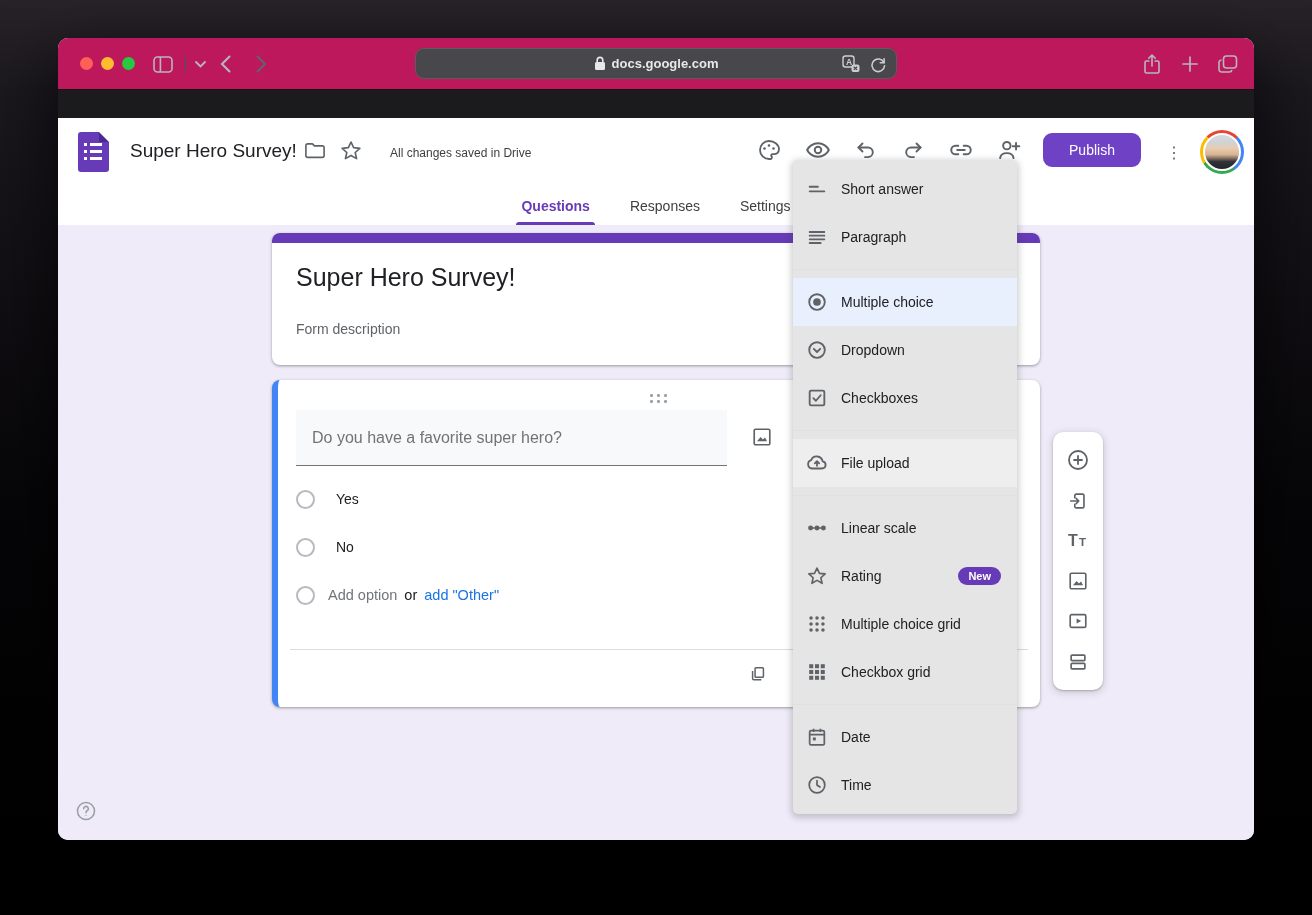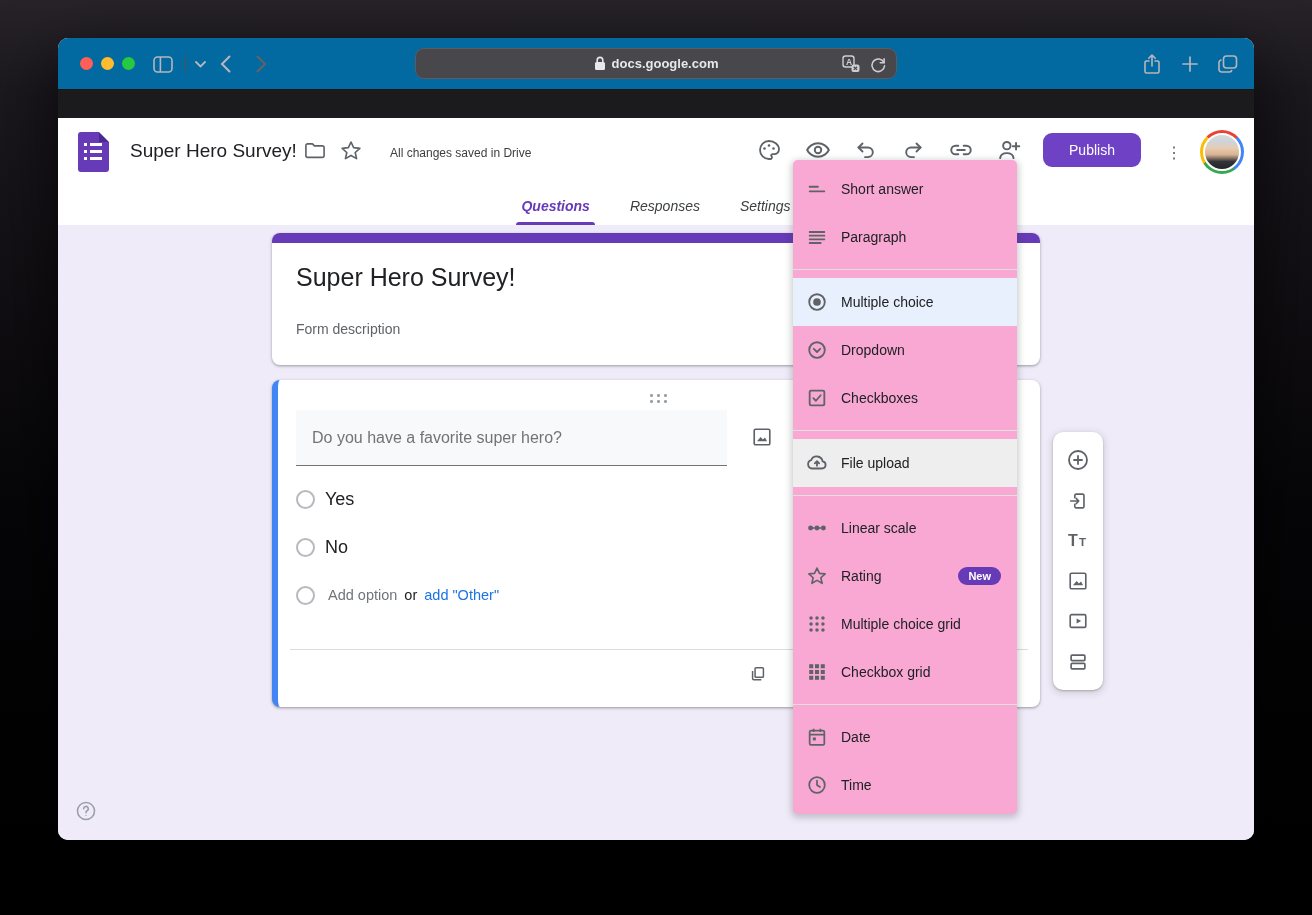--- a/index.html
+++ b/index.html
@@ -8,21 +8,21 @@
     font-family:"Liberation Sans", sans-serif;
     background:linear-gradient(180deg,#272329 0%,#1b181e 10%,#060507 55%,#000 100%);
     position:relative;
   }
   .window {
     position:absolute; left:58px; top:38px; width:1196px; height:802px;
     border-radius:10px; overflow:hidden; background:#fff;
     box-shadow:0 25px 70px rgba(0,0,0,.75);
   }
   
-  .titlebar { height:52px; background:#0369a1; position:relative; border-bottom:1px solid #141316; }
+  .titlebar { height:52px; background:#be185d; position:relative; border-bottom:1px solid #141316; }
   .lights { position:absolute; left:22px; top:19px; display:flex; gap:8px; }
   .light { width:13px; height:13px; border-radius:50%; }
   .tb-icon { position:absolute; top:14px; width:24px; height:24px; display:flex; align-items:center; justify-content:center; color:#b7b6bc; }
   .tb-icon.dim { color:#636268; }
   .tb-sep { position:absolute; top:18px; width:1px; height:16px; background:#515055; }
   .addressbar {
     position:absolute; left:357px; top:10px; width:482px; height:31px;
     background:#48474c; border:1px solid #5c5b60; border-radius:9px;
     display:flex; align-items:center; justify-content:center; gap:6px;
     color:#e8e8ea; font-size:13px; font-weight:600;
@@ -57,21 +57,21 @@
     position:absolute; left:1142px; top:12px; width:44px; height:44px; border-radius:50%;
     background:conic-gradient(#ea4335 0 13%, #4285f4 13% 40%, #34a853 40% 66%, #fbbc05 66% 88%, #ea4335 88% 100%);
     display:flex; align-items:center; justify-content:center;
   }
   .avatar .photo {
     width:38px; height:38px; border-radius:50%; border:2px solid #fff;
     background:linear-gradient(180deg,#d8dadd 0%,#cfd3d6 22%,#e7cdb4 38%,#d9b391 58%,#33343a 78%,#232428 100%);
   }
   
   .tabbar { height:39px; background:#fff; display:flex; justify-content:center; gap:14px; }
-  .tab { position:relative; padding:0 13px; font-size:14px; color:#3c4043; display:flex; align-items:center; cursor:pointer;font-style:italic; }
+  .tab { position:relative; padding:0 13px; font-size:14px; color:#3c4043; display:flex; align-items:center; cursor:pointer; }
   .tab.active { color:#673ab7; font-weight:600; }
   .tab.active .underline { position:absolute; left:8px; right:8px; bottom:0; height:3px; background:#673ab7; border-radius:3px 3px 0 0; }
   
   .content { position:relative; height:615px; background:#f0ebf8; }
   .card { position:absolute; background:#fff; border-radius:8px; box-shadow:0 1px 2px rgba(60,64,67,.3), 0 1px 3px 1px rgba(60,64,67,.15); }
   .form-card { left:214px; top:8px; width:768px; height:132px; }
   .purple-top { height:10px; background:#673ab7; border-radius:8px 8px 0 0; }
   .form-title { position:absolute; left:24px; top:30px; font-size:25px; color:#202124; }
   .form-desc { position:absolute; left:24px; top:88px; font-size:14px; color:#5f6368; }
   .question-card { left:214px; top:155px; width:768px; height:327px; border-left:6px solid #4285f4; }
@@ -80,31 +80,31 @@
   .dots-grid i { width:2.5px; height:2.5px; border-radius:50%; background:#9aa0a6; }
   .q-input {
     position:absolute; left:18px; top:30px; width:431px; height:56px;
     background:#f8f9fa; border-bottom:1px solid #70757a;
     display:flex; align-items:center; padding-left:16px;
     font-size:16px; color:#737373; cursor:text;
   }
   .q-img-btn { position:absolute; left:470px; top:43px; width:28px; height:28px; display:flex; align-items:center; justify-content:center; color:#5f6368; }
   .opt-row { position:absolute; left:18px; display:flex; align-items:center; height:24px; }
   .radio { width:19px; height:19px; border:2px solid #b6b9be; border-radius:50%; flex:none; }
-  .opt-label { margin-left:10px; font-size:18px; color:#202124; }
+  .opt-label { margin-left:21px; font-size:14px; color:#202124; }
   .opt-muted { margin-left:13px; font-size:14.5px; color:#717579; cursor:text; }
   .opt-or { margin-left:7px; font-size:14.5px; color:#202124; }
   .opt-link { margin-left:7px; font-size:14.5px; color:#1a73e8; cursor:pointer; }
   .q-divider { position:absolute; left:12px; right:12px; top:269px; height:1px; background:#dadce0; }
   .q-foot-icon { position:absolute; left:468px; top:282px; width:24px; height:24px; color:#5f6368; display:flex; align-items:center; justify-content:center; }
   .help-btn { position:absolute; left:17px; top:575px; width:22px; height:22px; color:#9aa0a6; }
   
   .type-menu {
     position:absolute; left:735px; top:122px; width:224px;
-    background:#f9a8d4; border-radius:5px; z-index:50;
+    background:#e5e5e5; border-radius:5px; z-index:50;
     box-shadow:0 2px 6px 2px rgba(60,64,67,.25);
     padding:5px 0;
   }
   .mi { height:48px; display:flex; align-items:center; padding-left:12px; cursor:pointer; }
   .mi.selected { background:#e8f0fe; }
   .mi.hovered { background:#eeeeee; }
   .mic { width:24px; height:24px; color:#5f6368; display:flex; align-items:center; justify-content:center; flex:none; }
   .mil { margin-left:12px; font-size:14px; color:#202124; }
   .menu-div { height:1px; background:#e0e0e0; margin:8px 0; }
   .new-badge {

